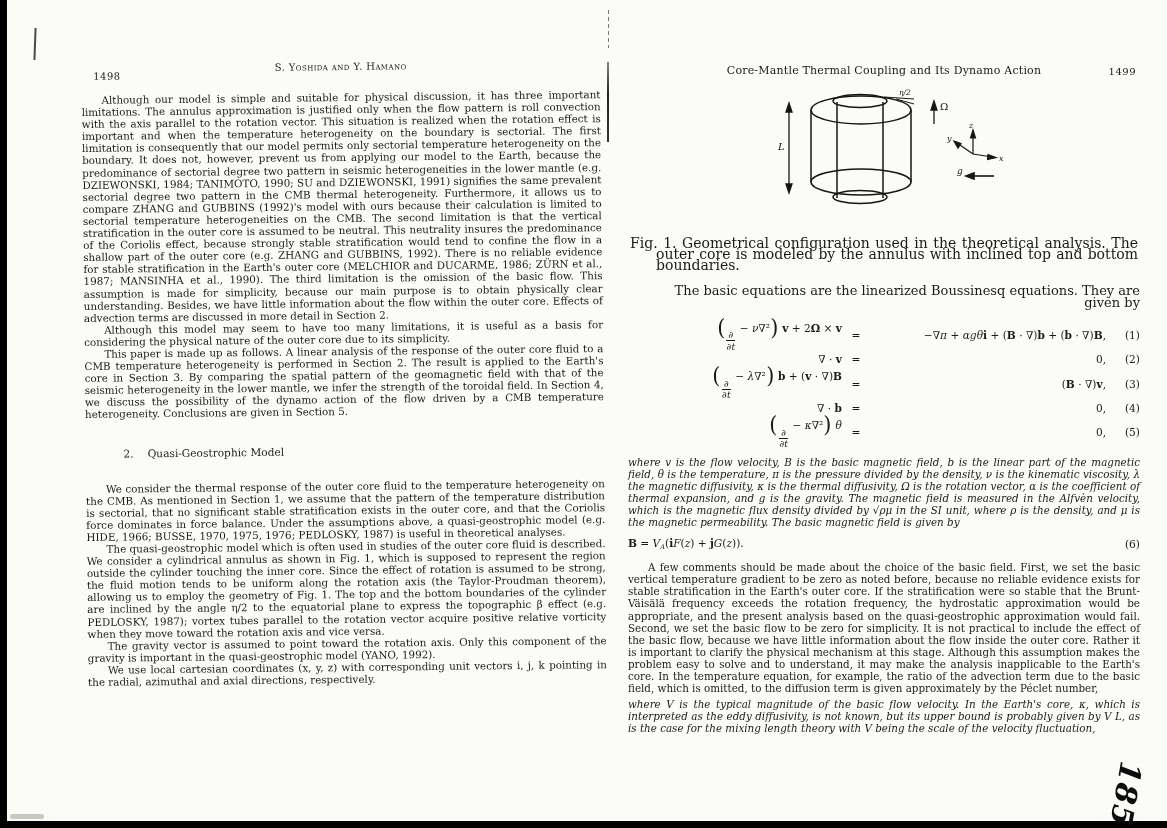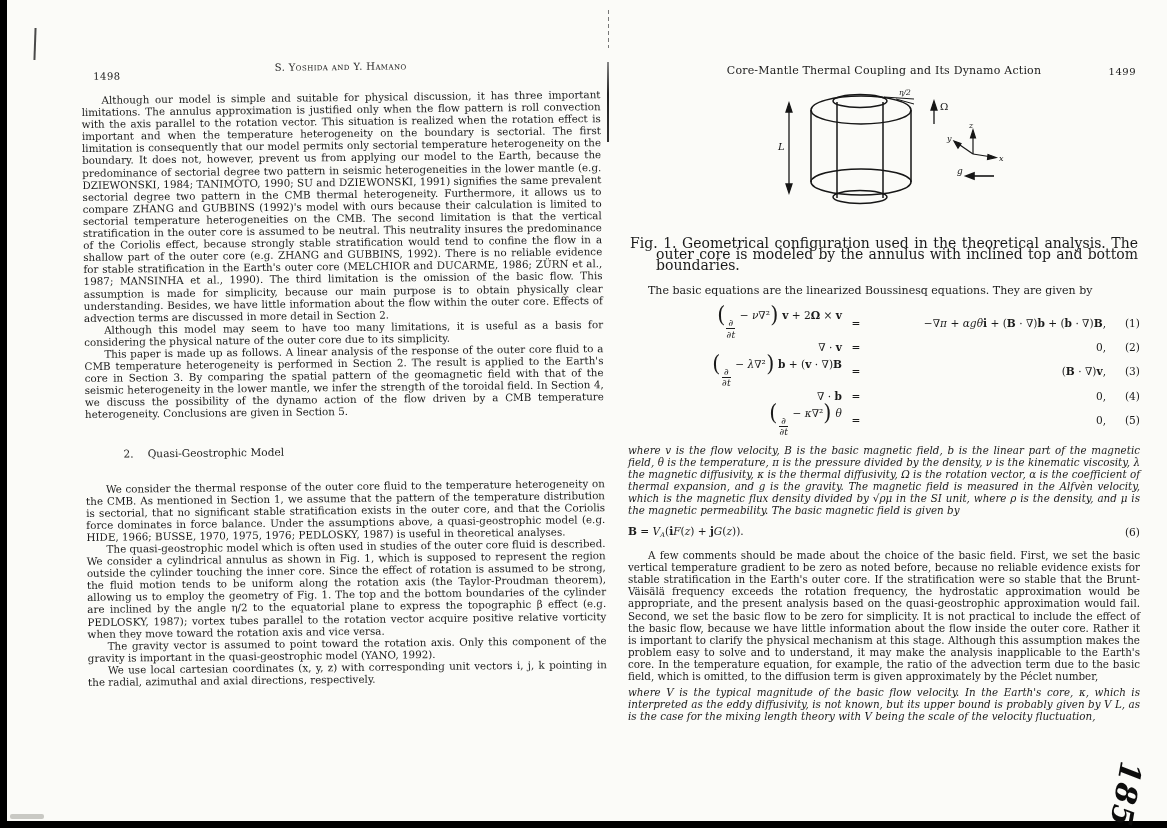--- a/index.html
+++ b/index.html
@@ -30,21 +30,21 @@
   p.noindent{text-indent:0;font-style:italic;}
   .sec-heading{margin:27px 0 23px 38px;font-size:10.6px;text-align:left;text-indent:0;}
   .sec-heading .sh-num{margin-right:14px;}
   
   .fig{position:relative;height:156px;}
   .fig svg{position:absolute;left:128px;top:8px;}
   .fig-caption{
     font-size:14px;line-height:10.8px;text-align:justify;
     padding-left:26px;text-indent:-26px;margin:4px 2px 0 2px;
   }
-  .intro-line{margin-top:15px;font-size:11px;line-height:12.1px;}
+  .intro-line{margin-top:15px;font-size:13px;line-height:12.1px;text-align:right;}
   .intro-line p{margin:0;text-indent:20px;}
   
   .equations{margin-top:9px;font-size:10.6px;}
   .eqrow{display:grid;grid-template-columns:1fr 20px 240px 34px;align-items:center;margin:2px 0;}
   .eqrow .eq-lhs{text-align:right;padding-right:4px;white-space:nowrap;}
   .eqrow .eq-rel{text-align:center;}
   .eqrow .eq-rhs{text-align:right;padding-left:4px;white-space:nowrap;}
   .eqrow .eq-num{text-align:right;}
   .eqcenter{position:relative;margin:9px 0;font-size:10.6px;min-height:15px;}
   .eqcenter .eq-num{position:absolute;right:0;top:1px;}

